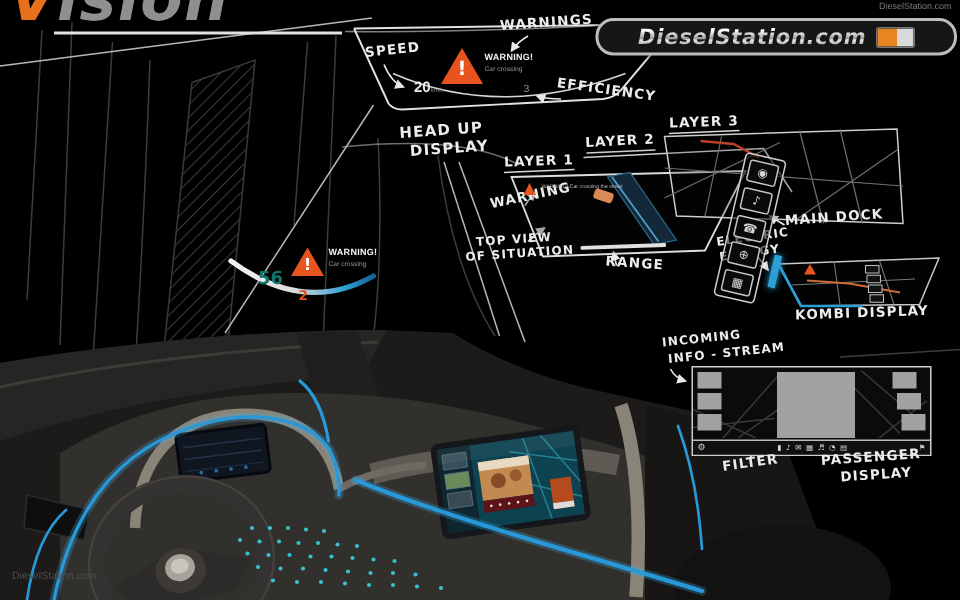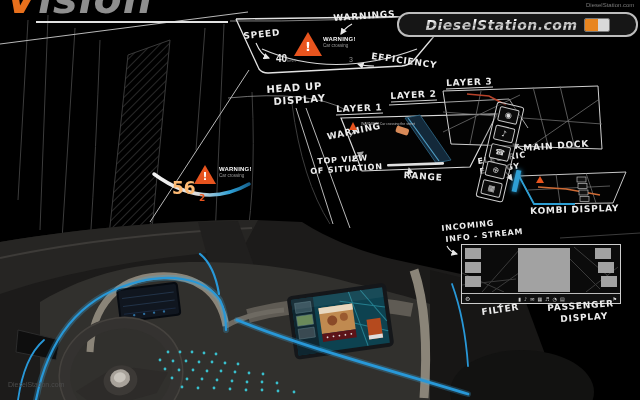--- a/index.html
+++ b/index.html
@@ -268,26 +268,26 @@
   </svg>
 
   <div class="hand" style="left:243px;top:31px;transform:rotate(-6deg);">SPEED</div>
   <div class="hand" style="left:333px;top:13px;transform:rotate(-4deg);">WARNINGS</div>
   <div class="hand" style="left:372px;top:51px;transform:rotate(8deg);">EFFICIENCY</div>
   <div class="warn-tri" style="left:294px;top:29px;border-left-width:14px;border-right-width:14px;border-bottom:24px solid #e8541e;">
     <span class="bang" style="left:-3px;top:7px;font-size:13px;">!</span>
   </div>
   <div class="hud-warn-title" style="left:323px;top:36px;">WARNING!</div>
   <div class="hud-warn-sub" style="left:323px;top:43px;">Car crossing</div>
-  <div class="num" style="left:276px;top:53px;font-size:10px;"><span>40</span><span style="font-size:4px;color:#8a8a8a;font-weight:400;">km/h</span></div>
+  <div class="num" style="left:276px;top:53px;font-size:10px;"><span>20</span><span style="font-size:4px;color:#8a8a8a;font-weight:400;">km/h</span></div>
   <div class="num" style="left:349px;top:56px;font-size:7px;color:#8f8f8f;font-weight:400;">3</div>
   <div class="hand" style="left:266px;top:84px;transform:rotate(-4deg);font-size:10px;">HEAD UP</div>
   <div class="hand" style="left:273px;top:96px;transform:rotate(-4deg);font-size:10px;">DISPLAY</div>
 
-  <div class="gauge-num" style="left:172px;top:178px;font-size:17px;color:#fdba74;">56</div>
+  <div class="gauge-num" style="left:172px;top:178px;font-size:12px;color:#0f766e;">56</div>
   <div class="warn-tri" style="left:194px;top:162px;border-left-width:11px;border-right-width:11px;border-bottom:19px solid #e8541e;">
     <span class="bang" style="left:-2.5px;top:5px;font-size:11px;">!</span>
   </div>
   <div class="hud-warn-title" style="left:219px;top:166px;">WARNING!</div>
   <div class="hud-warn-sub" style="left:219px;top:173px;">Car crossing</div>
   <div class="gauge-num" style="left:199px;top:193px;font-size:9px;color:#e8541e;">2</div>
 
   <div class="hand" style="left:336px;top:104px;transform:rotate(-2deg);">LAYER 1</div>
   <div class="hand" style="left:390px;top:91px;transform:rotate(-3deg);">LAYER 2</div>
   <div class="hand" style="left:446px;top:78px;transform:rotate(-2deg);">LAYER 3</div>

